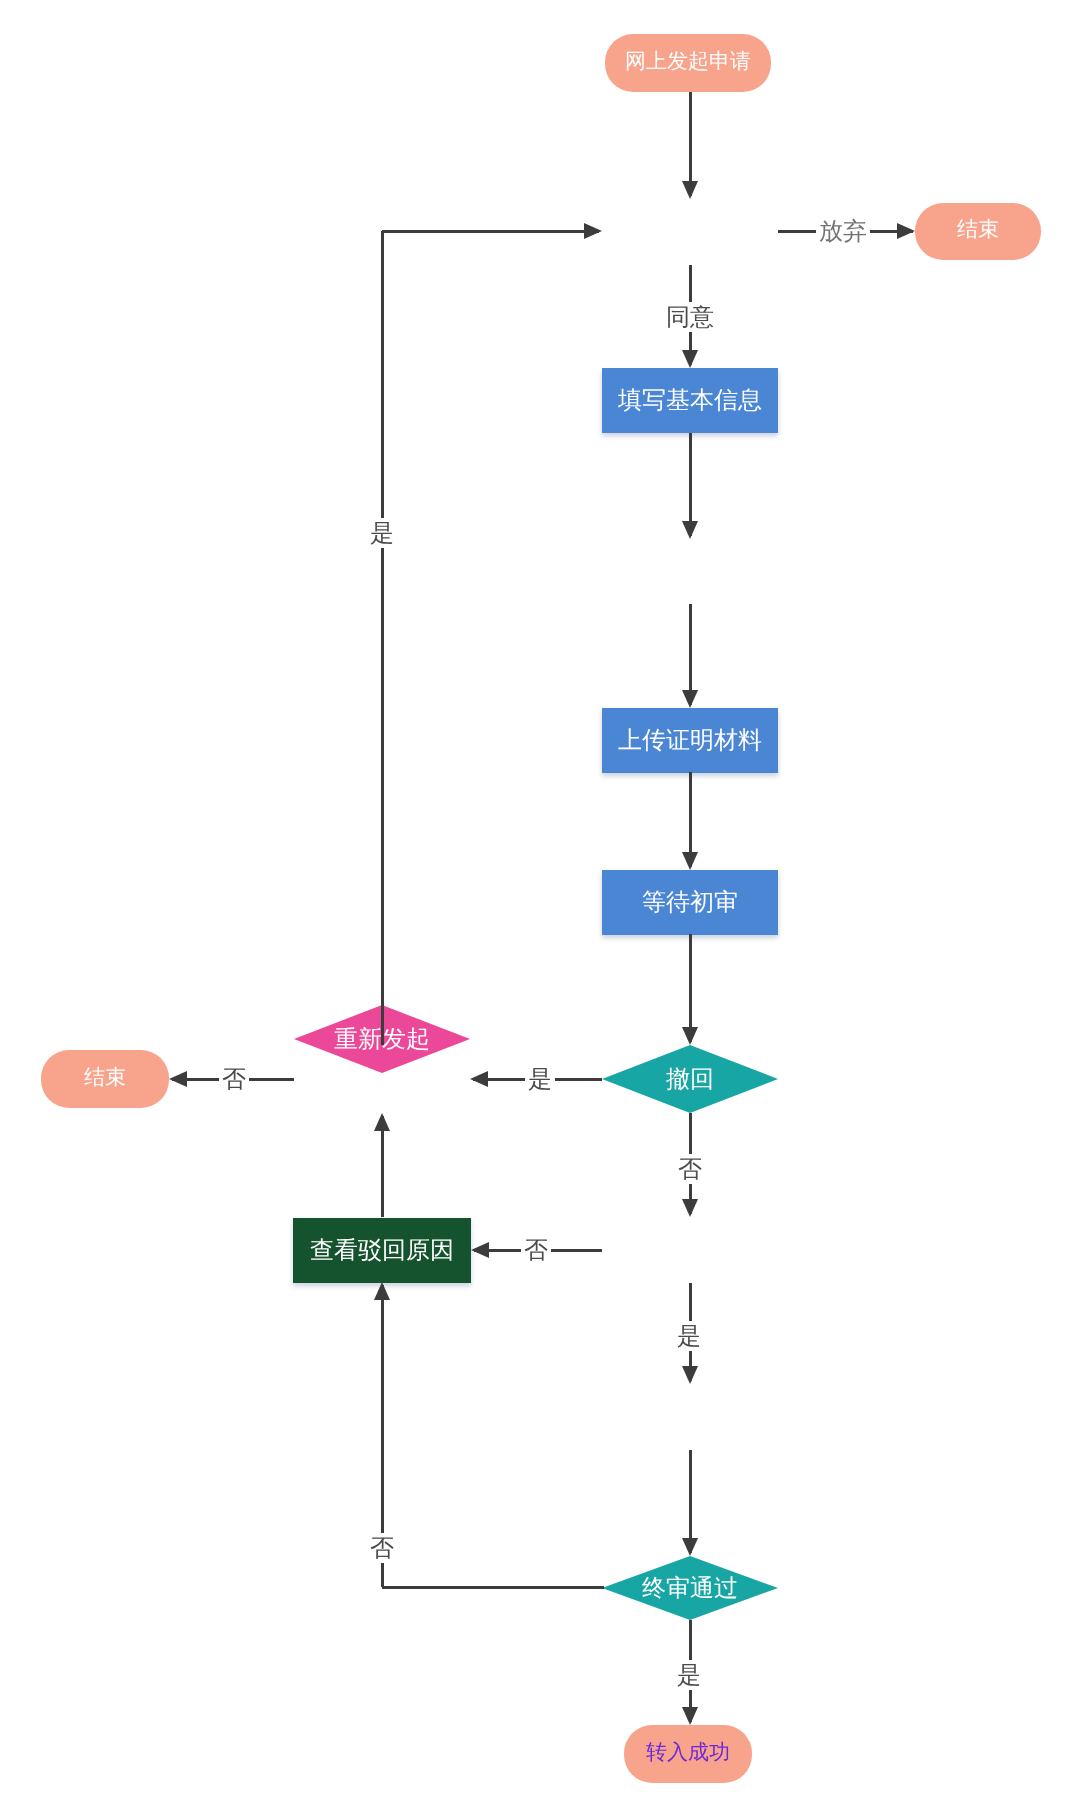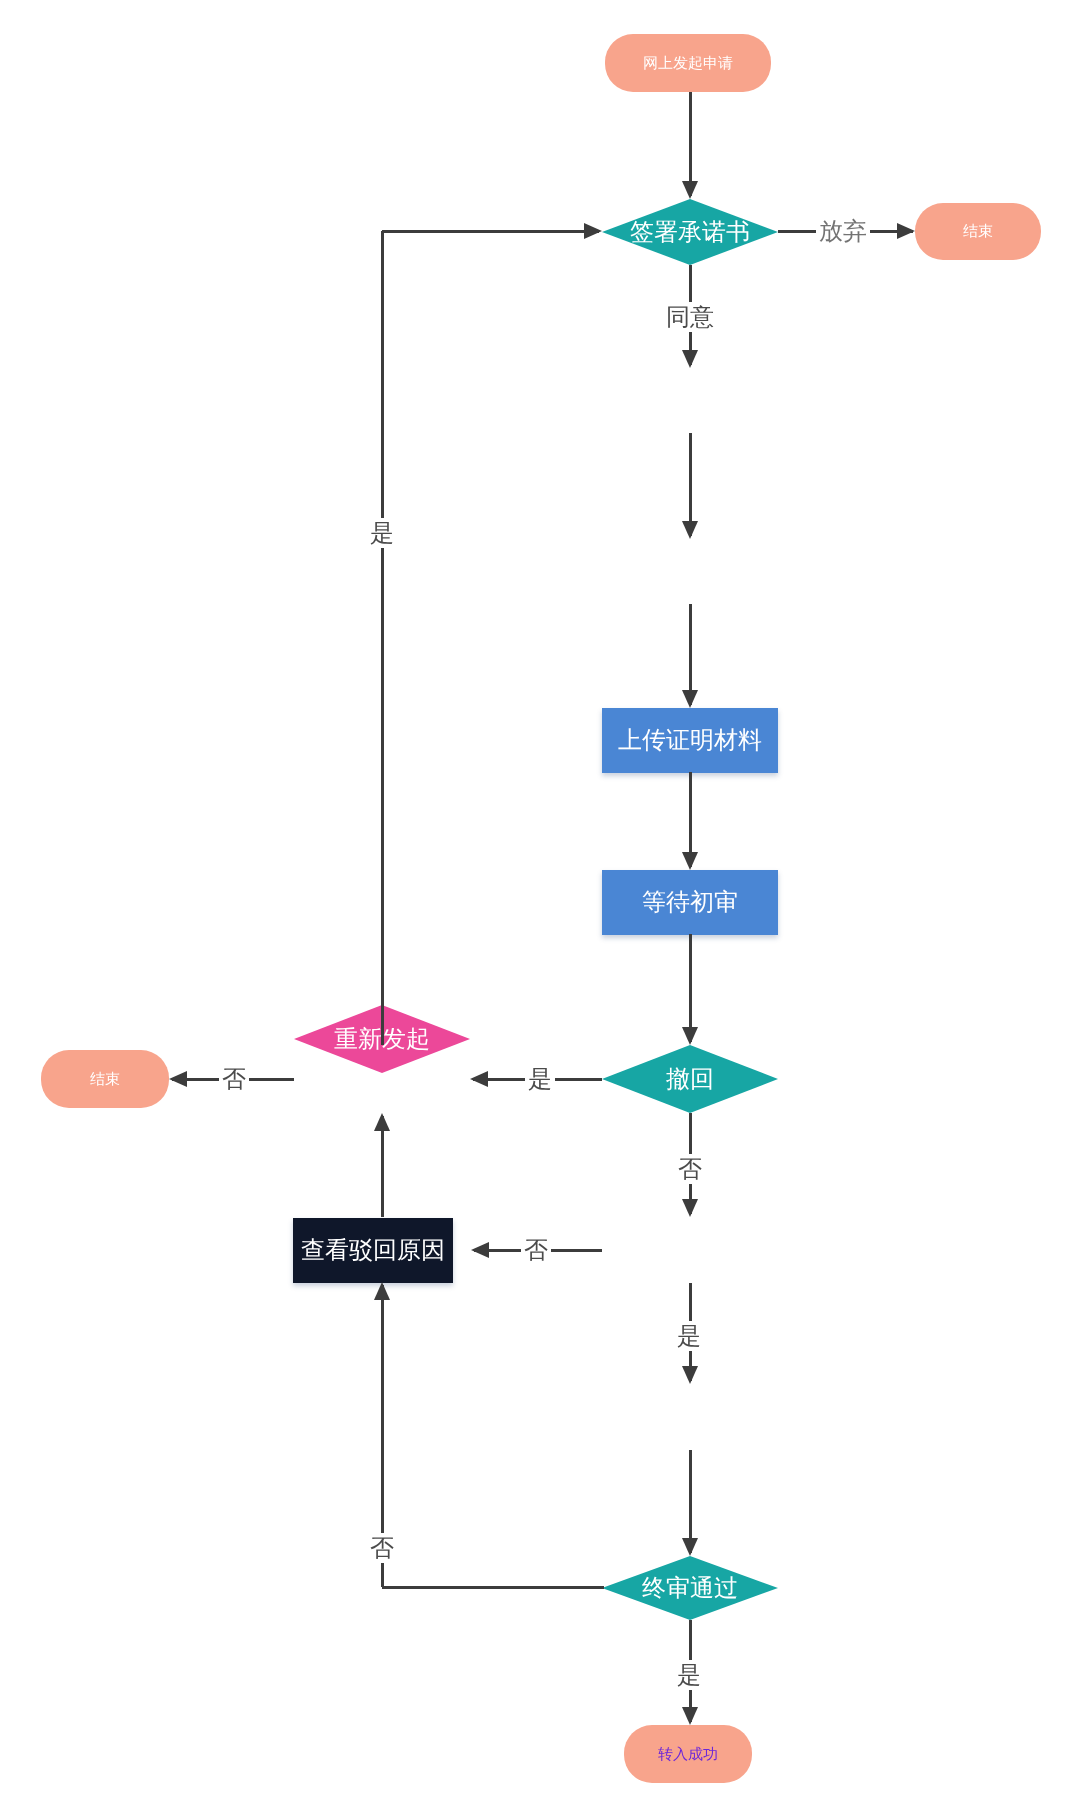--- a/index.html
+++ b/index.html
@@ -5,60 +5,60 @@
   html,body{margin:0;padding:0;background:#ffffff;}
   #stage{
     position:relative;width:1080px;height:1819px;background:#ffffff;overflow:hidden;
     font-family:"Liberation Sans", sans-serif;
   }
   .node{
     position:absolute;display:flex;align-items:center;justify-content:center;
     color:#ffffff;text-align:center;line-height:1.1;
   }
   .node .lbl{display:block;}
-  .terminal{border-radius:28px;font-size:15px;}
+  .terminal{border-radius:28px;font-size:21px;font-family:Liberation Mono, monospace;}
   .process{font-size:24px;box-shadow:0 3px 5px rgba(40,70,120,0.25);}
   .decision{font-size:24px;clip-path:polygon(50% 0%,100% 50%,50% 100%,0% 50%);}
   .seg{position:absolute;}
   .arrow{position:absolute;width:0;height:0;}
   .edge-label{
     position:absolute;transform:translate(-50%,-50%);
     background:#ffffff;color:#4b4b4b;font-size:24px;line-height:1;
     padding:3px 3px;white-space:nowrap;
   }
 </style>
 </head>
 <body>
 
 <div id="stage" style="width: 1080px; height: 1819px; background: rgb(255, 255, 255);">
     <div class="node terminal" style="left: 605px; top: 34px; width: 166px; height: 58px; background: rgb(248, 164, 140); color: rgb(255, 255, 255);">
       <span class="lbl">网上发起申请</span>
     </div>
-    <div class="node decision" style="left: 602px; top: 199px; width: 176px; height: 66px; background: rgb(23, 166, 164); color: rgb(255, 255, 255);">
-      <span class="lbl">签署承诺书</span>
-    </div>
     <div class="node terminal" style="left: 915px; top: 202.5px; width: 126px; height: 57px; background: rgb(248, 164, 140); color: rgb(255, 255, 255);">
       <span class="lbl">结束</span>
+    </div>
+    <div class="node process" style="left: 602px; top: 367.5px; width: 176px; height: 65px; background: rgb(74, 134, 212); color: rgb(255, 255, 255);">
+      <span class="lbl">填写基本信息</span>
     </div>
     <div class="node process" style="left: 602px; top: 869.5px; width: 176px; height: 65px; background: rgb(74, 134, 212); color: rgb(255, 255, 255);">
       <span class="lbl">等待初审</span>
     </div>
     <div class="node process" style="left: 602px; top: 707.5px; width: 176px; height: 65px; background: rgb(74, 134, 212); color: rgb(255, 255, 255);">
       <span class="lbl">上传证明材料</span>
     </div>
     <div class="node decision" style="left: 602px; top: 1045px; width: 176px; height: 68px; background: rgb(23, 166, 164); color: rgb(255, 255, 255);">
       <span class="lbl">撤回</span>
     </div>
     <div class="node decision" style="left: 294px; top: 1005px; width: 176px; height: 68px; background: #ec4899; color: rgb(255, 255, 255);">
       <span class="lbl">重新发起</span>
     </div>
     <div class="node terminal" style="left: 41px; top: 1050px; width: 128px; height: 58px; background: rgb(248, 164, 140); color: rgb(255, 255, 255);">
       <span class="lbl">结束</span>
     </div>
-    <div class="node process" style="left: 293px; top: 1217.5px; width: 160px; height: 65px; background: #0f172a; color: rgb(255, 255, 255);">
+    <div class="node process" style="left: 293px; top: 1217.5px; width: 178px; height: 65px; background: #14532d; color: rgb(255, 255, 255);">
       <span class="lbl">查看驳回原因</span>
     </div>
     <div class="node decision" style="left: 602px; top: 1556px; width: 176px; height: 64px; background: rgb(23, 166, 164); color: rgb(255, 255, 255);">
       <span class="lbl">终审通过</span>
     </div>
     <div class="node terminal" style="left: 624px; top: 1725px; width: 128px; height: 58px; background: rgb(248, 164, 140); color: #6d28d9;">
       <span class="lbl">转入成功</span>
     </div>
     <div class="seg" style="background: rgb(60, 60, 60); top: 92px; height: 104px; left: 688.5px; width: 3px;"></div>
     <div class="arrow" style="left: 682px; top: 181px; border-left: 8px solid transparent; border-right: 8px solid transparent; border-top: 18px solid rgb(60, 60, 60);"></div>

